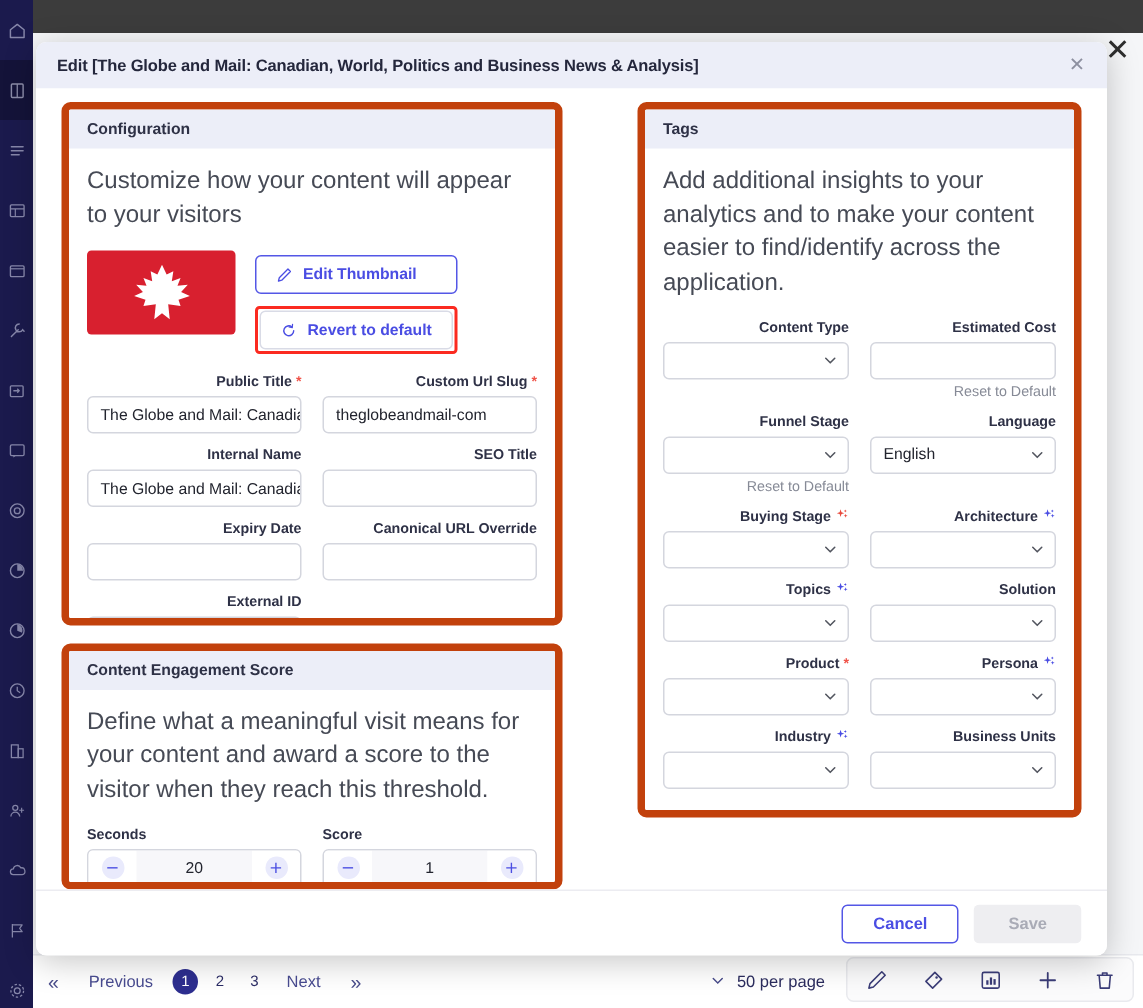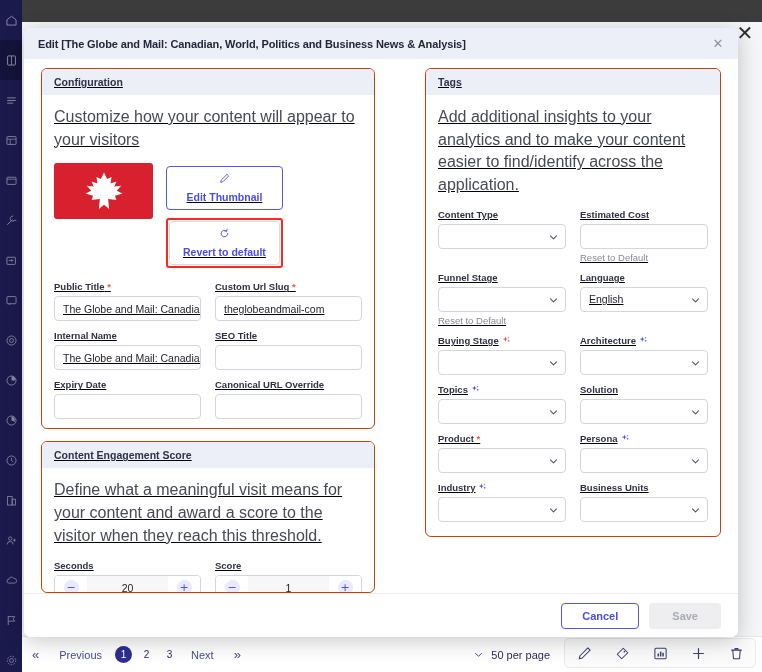--- a/index.html
+++ b/index.html
@@ -130,23 +130,22 @@
     flex: 1; display: flex; gap: 14px;
     padding: 9px 17px 0 17px;
     background: #fff;
     overflow: hidden;
   }
   .col { display: flex; flex-direction: column; gap: 12px; }
   .col.left { width: 334px; flex: 0 0 334px; }
   .col.right { flex: 1; margin-left: 36px; }
 
   .panel {
-    border: 1px solid #c2410c; border-radius: 6px; background: #fff;
+    border: 5px solid #c2410c; border-radius: 6px; background: #fff;
     overflow: hidden;
-    text-decoration: underline;
   }
   .panel-head {
     background: #eceef8; padding: 7px 12px;
     font-size: 10.5px; font-weight: bold; color: #2e3146;
   }
   .panel-body { padding: 11px 12px 14px 12px; }
   .panel-desc {
     font-size: 16px; color: #464a55; line-height: 1.42; margin: 0 0 12px 0;
   }
 
@@ -158,31 +157,31 @@
     display: flex; align-items: center; justify-content: center;
     flex: 0 0 99px;
   }
   .thumb svg { display: block; }
   .thumb-btns { display: flex; flex-direction: column; gap: 8px; padding-top: 3px; }
   .btn-outline {
     border: 1px solid #5457e6; border-radius: 4px;
     color: #4a4de3; font-size: 10.5px; font-weight: bold;
     padding: 6px 13px;
     display: flex; align-items: center; gap: 7px;
-    background: #fff; white-space: nowrap; flex-direction: column;
+    background: #fff; white-space: nowrap;
   }
   .btn-outline .bi { width: 11px; height: 11px; display: block; }
   .hl-box {
     border: 2px solid #fb2a20; border-radius: 3px; padding: 1px;
     display: inline-block;
   }
   .hl-box .btn-outline { border-color: #d9dbe6; }
 
   
-  .fgrid { display: flex; flex-wrap: wrap; column-gap: 14px; row-gap: 9px; }
+  .fgrid { display: flex; flex-wrap: wrap; column-gap: 14px; row-gap: 9px; text-align: right; }
   .field { width: calc(50% - 7px); }
   .field label {
     display: block; font-size: 9.5px; font-weight: bold;
     color: #2e3146; margin-bottom: 4px; white-space: nowrap;
   }
   .field label .req { color: #f0544a; font-weight: bold; }
   .field .ipt {
     width: 100%; height: 25px;
     border: 1px solid #d4d6de; border-radius: 4px;
     background: #fff; font-size: 10.5px; color: #22242e;

